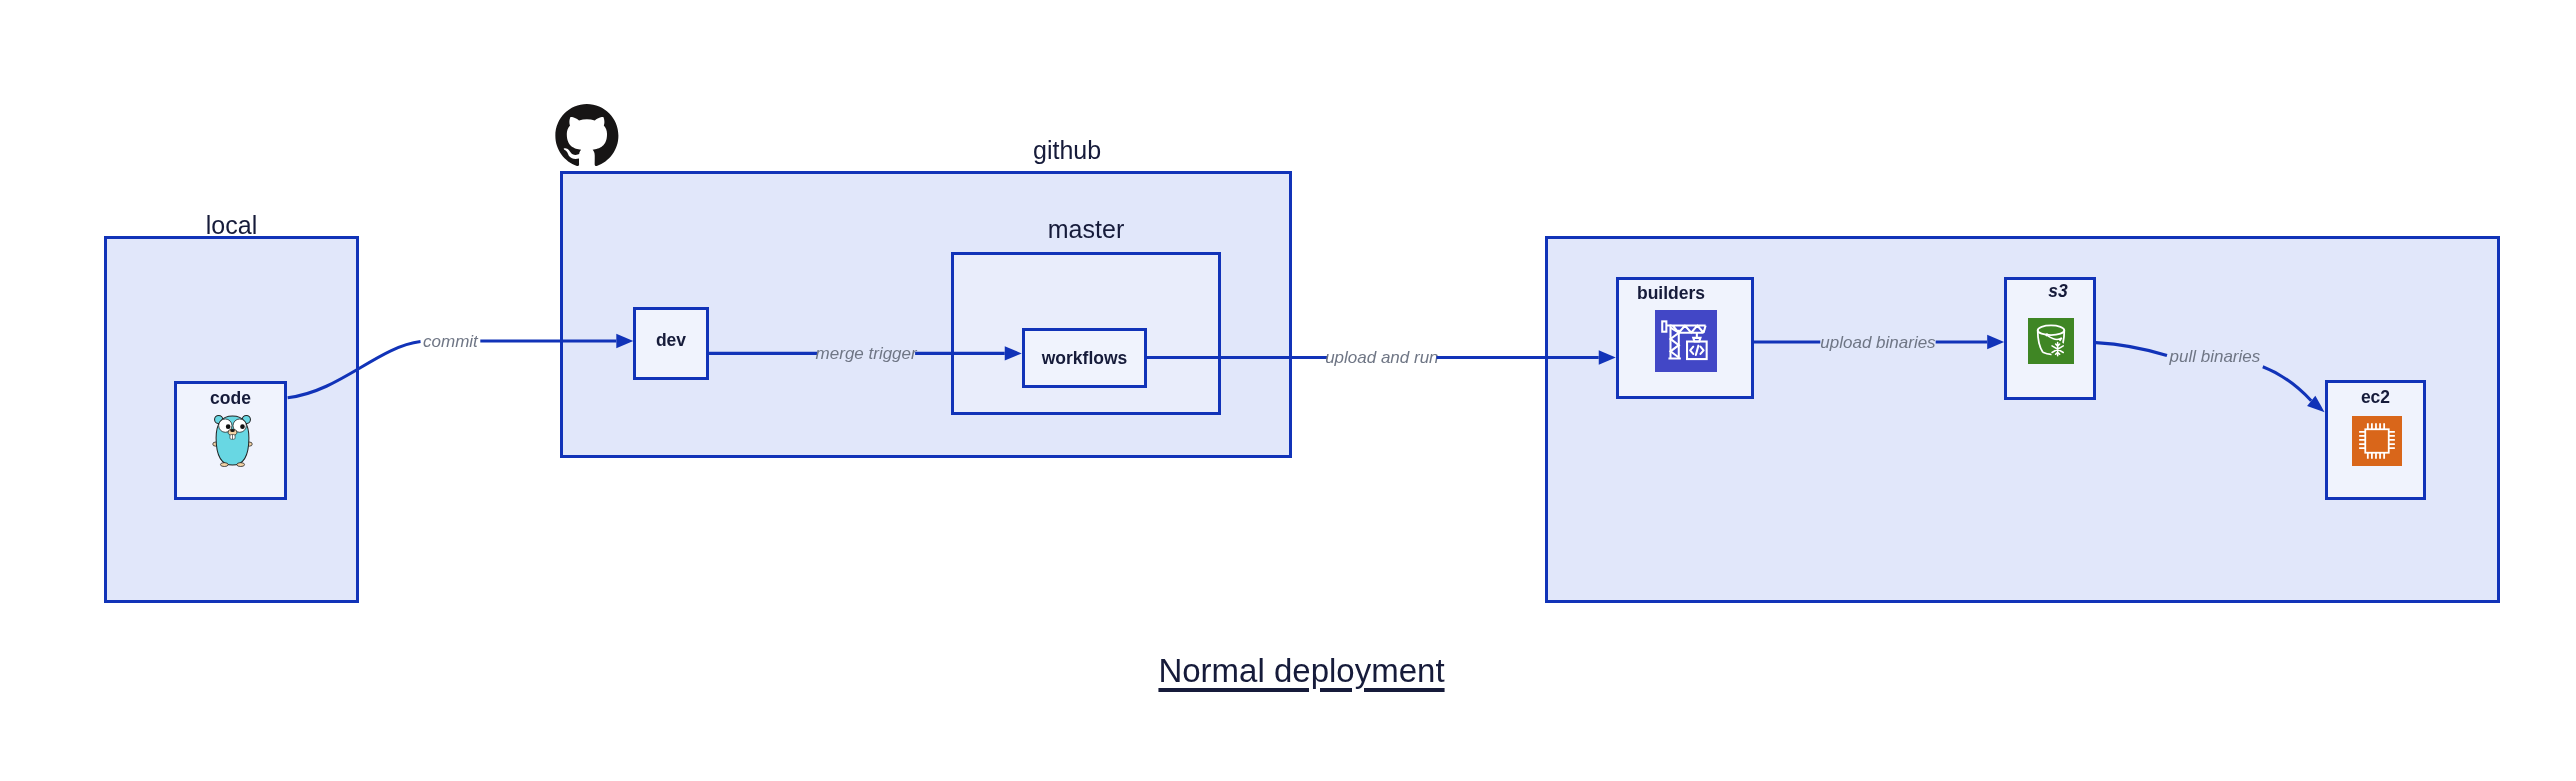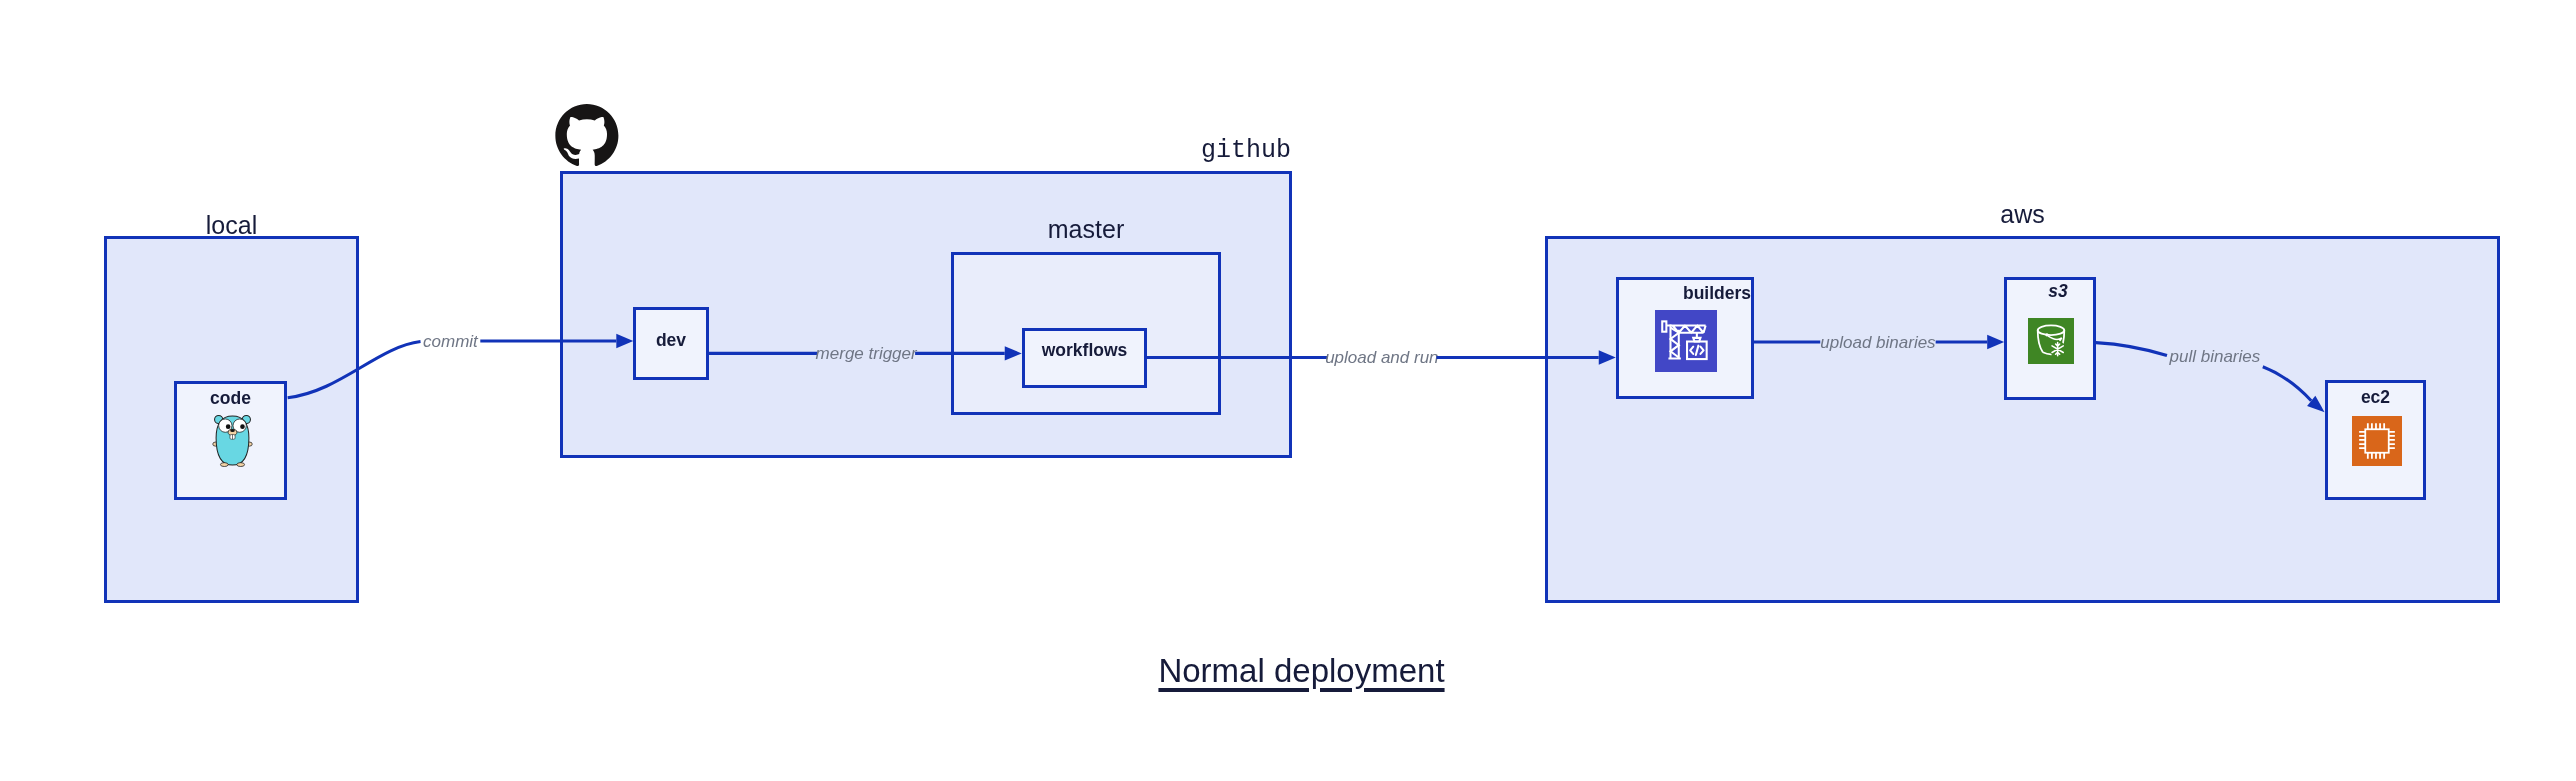--- a/index.html
+++ b/index.html
@@ -24,21 +24,21 @@
     font-family:"Liberation Sans",sans-serif;
   }
   .box{position:absolute;box-sizing:border-box;border:3.6px solid var(--border-blue);background:var(--container-fill);}
   .box.master{background:var(--master-fill);}
   .box.node{border-width:3.1px;background:var(--node-fill);}
   .clabel{
     position:absolute;color:var(--navy-text);
     font-size:25px;line-height:27px;white-space:nowrap;
   }
   .clabel.center{text-align:center;}
-  .clabel.right{text-align:right;font-family:Liberation Mono, monospace;}
+  .clabel.right{text-align:left;}
   .nlabel{
     position:absolute;color:var(--navy-text);
     font-size:17.5px;line-height:20.6px;font-weight:bold;
     text-align:center;white-space:nowrap;
   }
   .icon{position:absolute;}
   .edges{position:absolute;left:0;top:0;pointer-events:none;}
   .edge-line{stroke:var(--border-blue);stroke-width:6;fill:none;}
   .edge-head{fill:var(--border-blue);stroke:none;}
   .edge-label{
@@ -68,26 +68,25 @@
   <div class="box node" style="left:174px;top:381px;width:113px;height:119px;"></div>
   <div class="box node" style="left:633px;top:307px;width:76px;height:73px;"></div>
   <div class="box node" style="left:1022px;top:328px;width:125px;height:60px;"></div>
   <div class="box node" style="left:1616px;top:277px;width:138px;height:122px;"></div>
   <div class="box node" style="left:2004px;top:277px;width:92px;height:123px;"></div>
   <div class="box node" style="left:2325px;top:380px;width:101px;height:120px;"></div>
 
   <div class="clabel center" style="left:104px;top:212px;width:255px;">local</div>
   <div class="clabel right" style="left:1033px;top:137px;width:258px;">github</div>
   <div class="clabel center" style="left:951px;top:216px;width:270px;">master</div>
-  <div class="clabel center" style="left:1545px;top:201px;width:955px;">aws</div>
 
   <div class="nlabel" style="left:174px;top:388px;width:113px;">code</div>
   <div class="nlabel" style="left:633px;top:330px;width:76px;">dev</div>
-  <div class="nlabel" style="left:1022px;top:340px;width:125px;">workflows</div>
-  <div class="nlabel" style="left:1616px;top:283px;width:110px;padding-left:46px;">builders</div>
+  <div class="nlabel" style="left:1022px;top:348px;width:125px;">workflows</div>
+  <div class="nlabel" style="left:1616px;top:283px;width:110px;">builders</div>
   <div class="nlabel" style="left:2004px;top:281px;width:108px;font-style:italic;">s3</div>
   <div class="nlabel" style="left:2325px;top:387px;width:101px;">ec2</div>
 
   <svg class="icon" style="left:555px;top:104px;" width="64" height="62" viewBox="0 0 98 96">
     <path fill="var(--octocat-black)" fill-rule="evenodd" clip-rule="evenodd" d="M48.854 0C21.839 0 0 22 0 49.217c0 21.756 13.993 40.172 33.405 46.69 2.427.49 3.316-1.059 3.316-2.362 0-1.141-.08-5.052-.08-9.127-13.59 2.934-16.42-5.867-16.42-5.867-2.184-5.704-5.42-7.17-5.42-7.17-4.448-3.015.324-3.015.324-3.015 4.934.326 7.523 5.052 7.523 5.052 4.367 7.496 11.404 5.378 14.235 4.074.404-3.178 1.699-5.378 3.074-6.6-10.839-1.141-22.243-5.378-22.243-24.283 0-5.378 1.94-9.778 5.014-13.2-.485-1.222-2.184-6.275.486-13.038 0 0 4.125-1.304 13.426 5.052a46.97 46.97 0 0 1 12.214-1.63c4.125 0 8.33.571 12.213 1.63 9.302-6.356 13.427-5.052 13.427-5.052 2.67 6.763.97 11.816.485 13.038 3.155 3.422 5.015 7.822 5.015 13.2 0 18.905-11.404 23.06-22.324 24.283 1.78 1.548 3.316 4.481 3.316 9.126 0 6.6-.08 11.897-.08 13.526 0 1.304.89 2.853 3.316 2.364 19.412-6.52 33.405-24.935 33.405-46.691C97.707 22 75.788 0 48.854 0z"></path>
   </svg>
 
   <svg class="icon" style="left:212px;top:414px;" width="41" height="53" viewBox="0 0 80 102">
     <circle cx="13" cy="10" r="8" fill="var(--gopher-body)" stroke="#222" stroke-width="2"></circle>
     <circle cx="67" cy="10" r="8" fill="var(--gopher-body)" stroke="#222" stroke-width="2"></circle>

